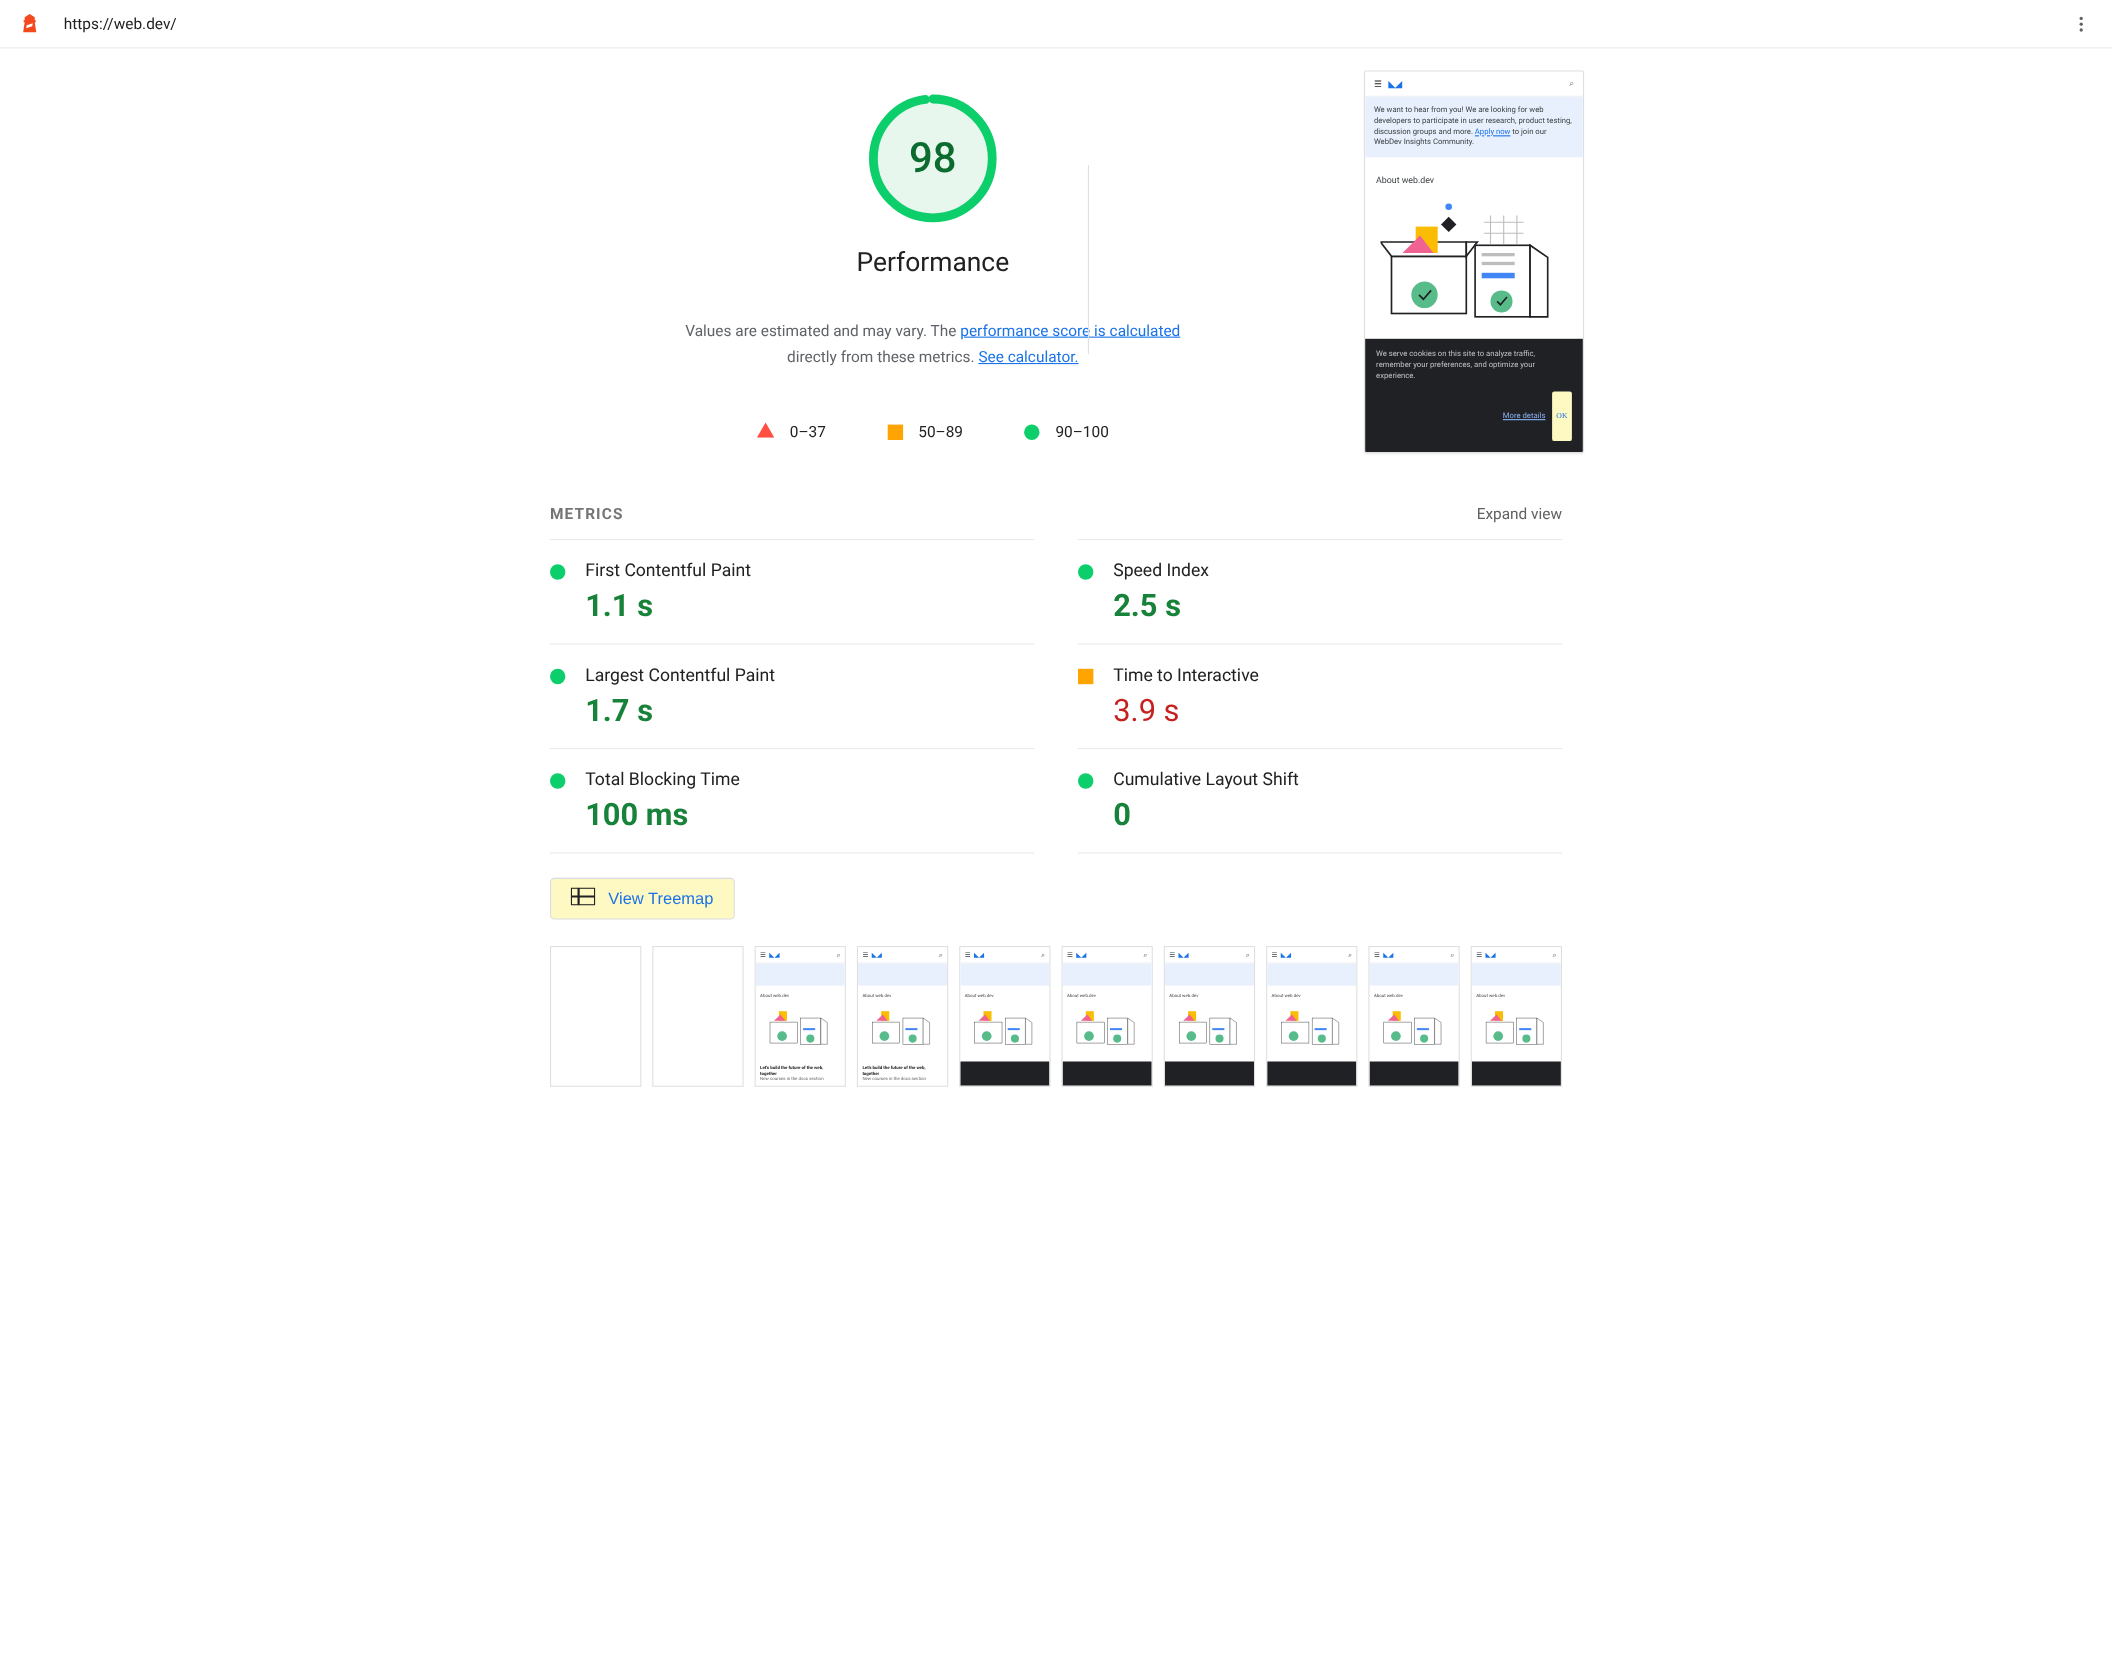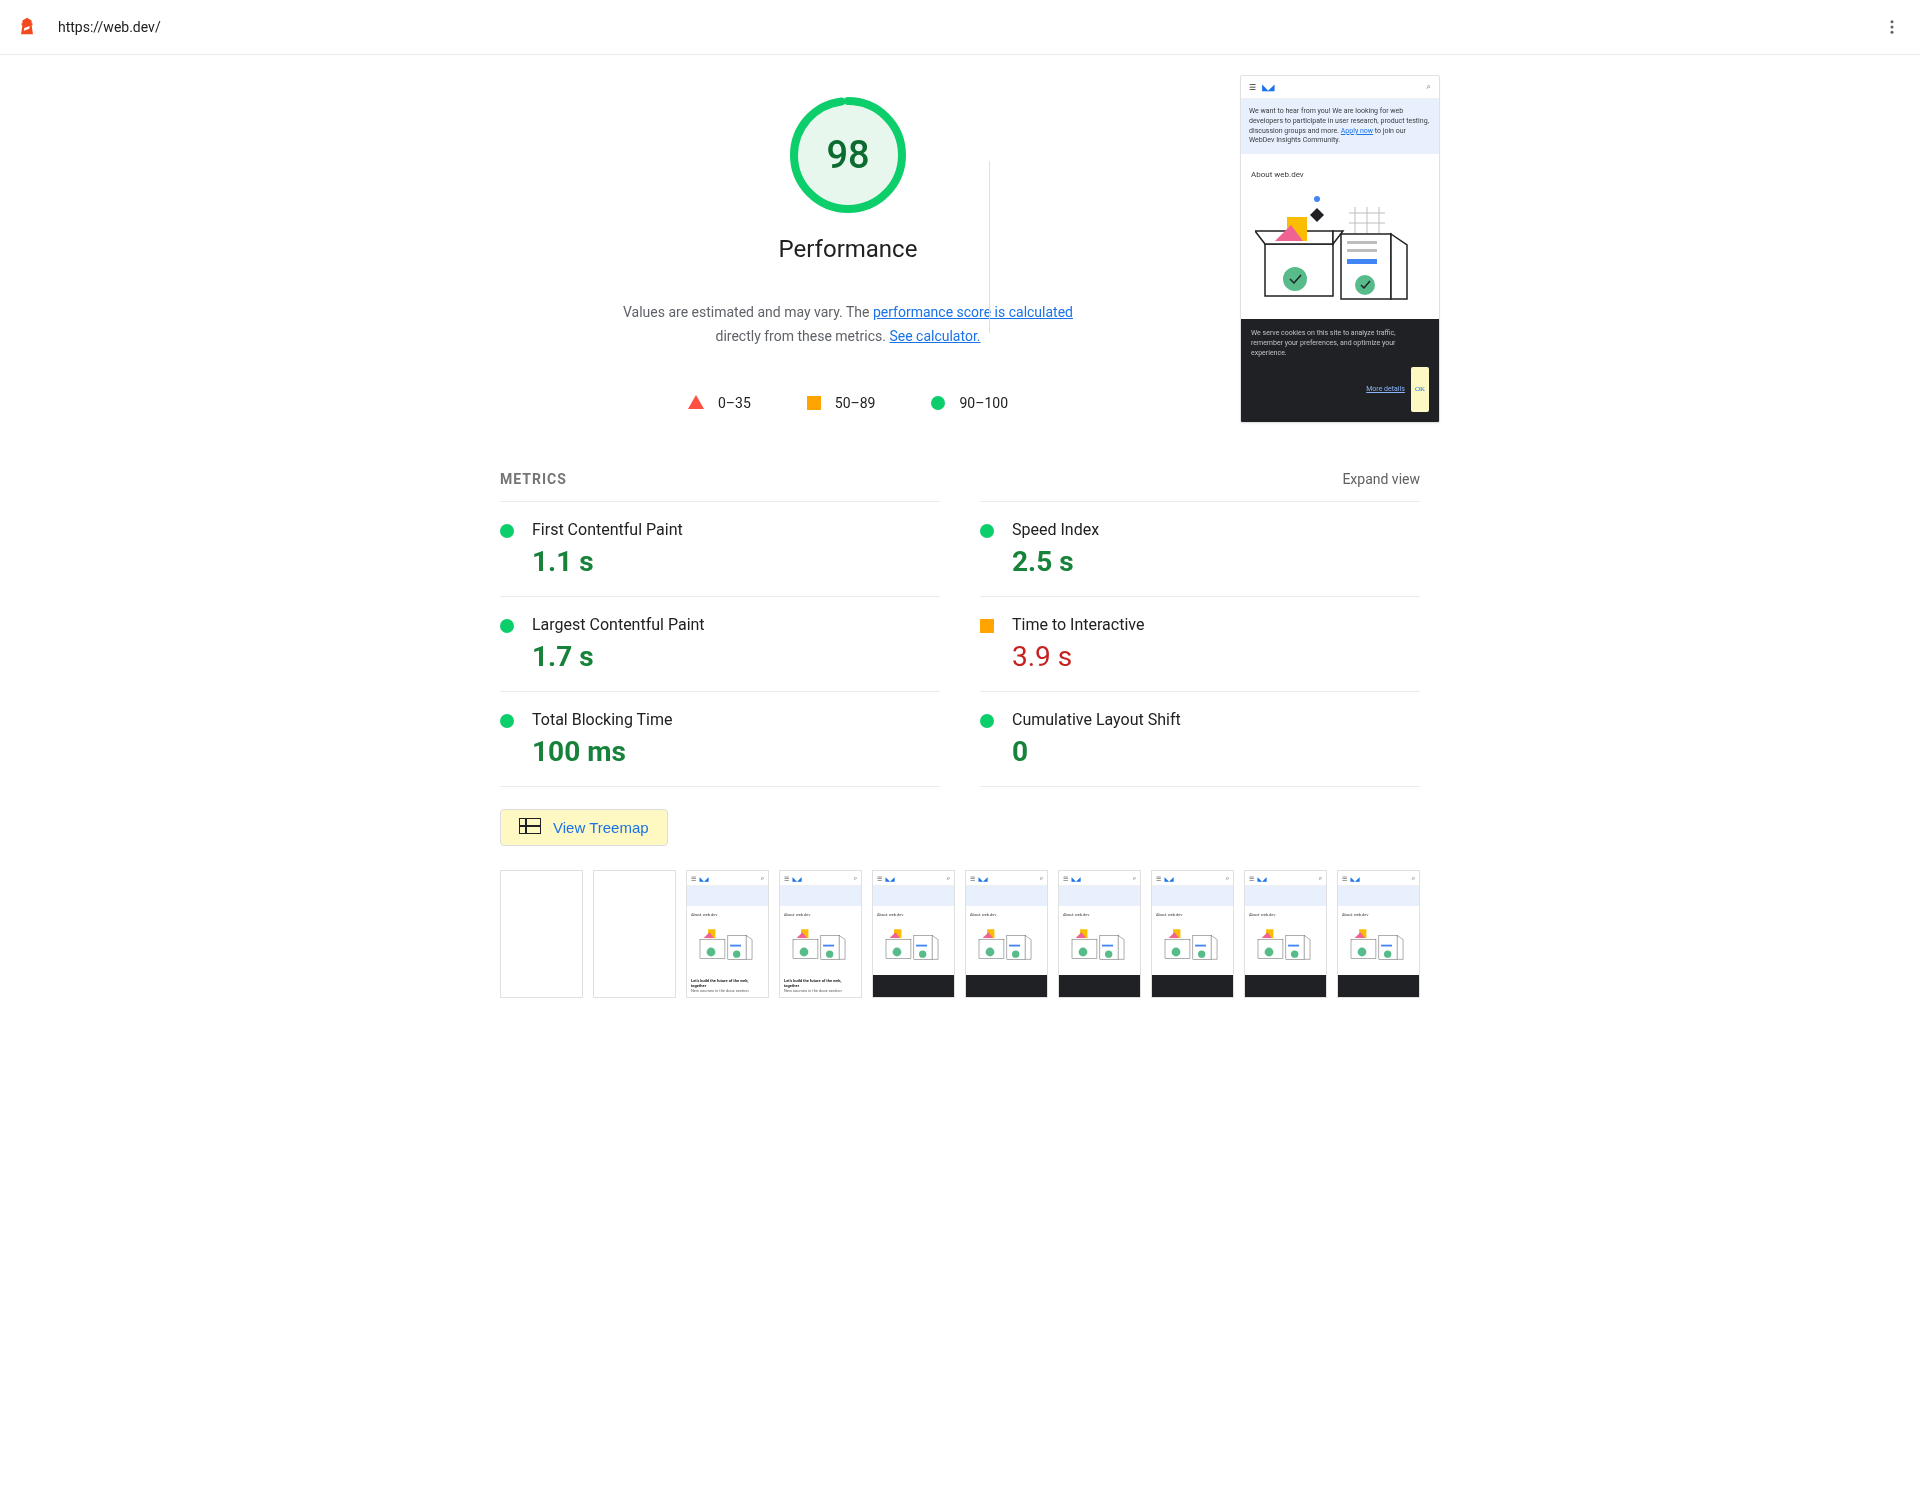--- a/index.html
+++ b/index.html
@@ -10,21 +10,21 @@
     color: #212121;
     font-size: 14px;
   }
 
   
   .header {
     display: flex;
     align-items: center;
     padding: 8px 16px;
     border-bottom: 1px solid #e8eaed;
-    height: 55px;
+    height: 44px;
   }
   .lh-icon {
     width: 22px;
     height: 22px;
     margin-right: 20px;
   }
   .url {
     font-size: 14px;
     color: #212121;
     flex: 1;
@@ -225,21 +225,21 @@
       <p class="perf-subtitle">
         <span>Values are estimated and may vary. The </span><a href="#">performance score is calculated</a><span> directly from these metrics. </span><a href="#">See calculator.</a>
       </p>
       <div class="legend">
         <div class="legend-item">
           <span class="legend-shape">
             <svg width="16" height="14">
                 <polygon points="8,0 16,14 0,14" fill="#ff4e42"></polygon>
               </svg>
           </span>
-          <span>0–35</span>
+          <span>0–37</span>
         </div>
         <div class="legend-item">
           <span class="legend-shape" style="width:14px;height:14px;background:#ffa400;"></span>
           <span>50–89</span>
         </div>
         <div class="legend-item">
           <span class="legend-shape" style="width:14px;height:14px;border-radius:50%;background:#0cce6b;"></span>
           <span>90–100</span>
         </div>
       </div>

